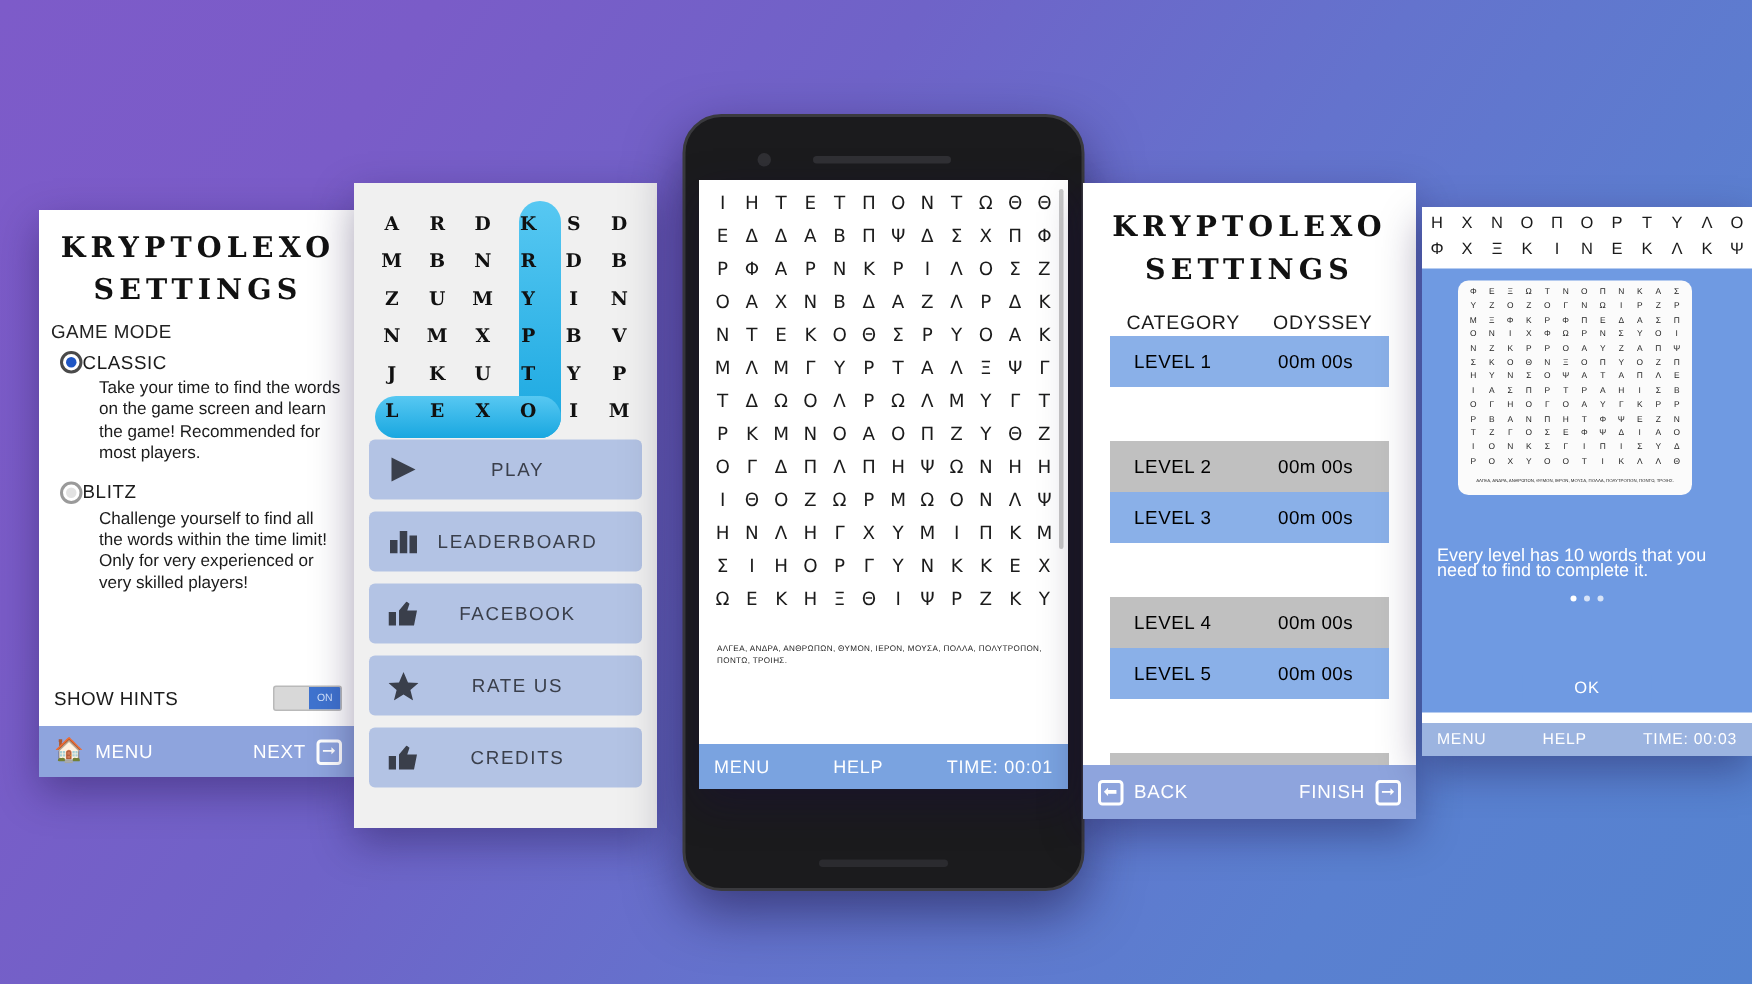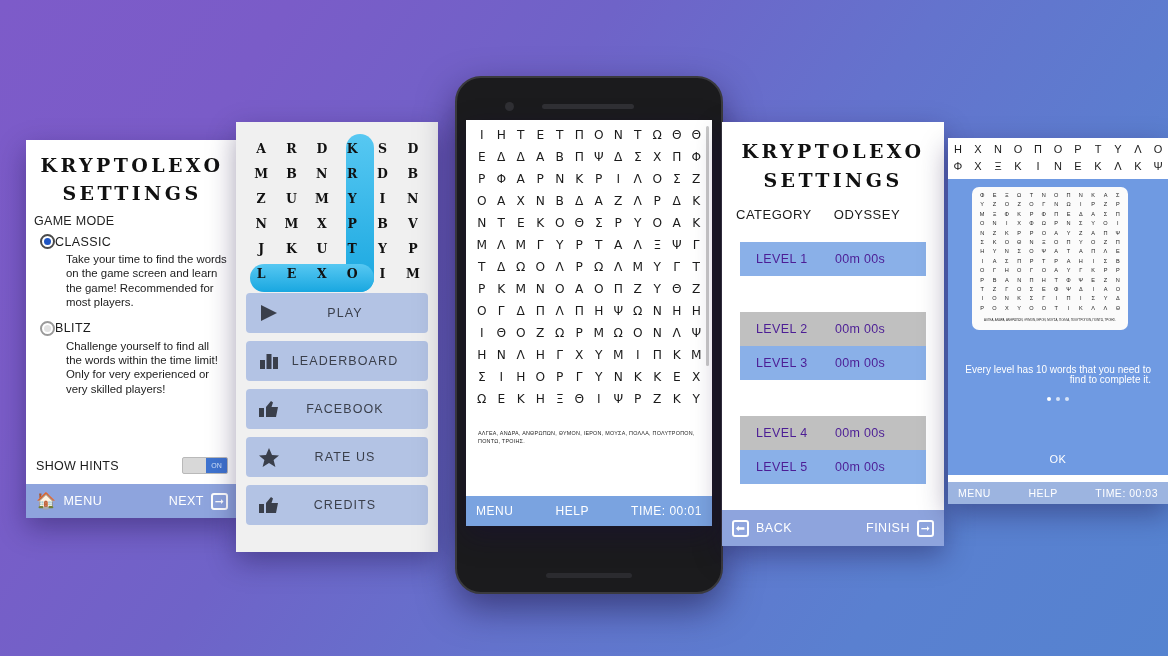--- a/index.html
+++ b/index.html
@@ -78,42 +78,42 @@
   .wordlist{font-size:5.4px;line-height:7.6px;color:#1d1d1d;padding:18px 12px 0;
     letter-spacing:.25px;}
   #screen3 .botbar{background:#7aa3e0;height:30px;}
   #screen3 .botbar .item{font-size:12px;}
   .scroll{position:absolute;right:3px;top:6px;width:3px;height:240px;background:#c9c9c9;border-radius:2px;}
 
   
   #screen4{left:722px;top:122px;width:222px;height:424px;}
   #screen4 .ktitle.l1{font-size:19px;margin:18px 0 0;}
   #screen4 .ktitle.l2{font-size:19px;margin:7px 0 16px;}
-  .catrow{display:flex;gap:22px;padding:0 14px 20px;font-size:13px;color:#1b1b1b;letter-spacing:.5px;}
+  .catrow{display:flex;gap:22px;padding:0 14px 2px;font-size:13px;color:#1b1b1b;letter-spacing:.5px;justify-content:center;}
   .lvlwrap{margin:0 18px;border-bottom:5px solid #8ab0e8;}
-  .lvl{display:flex;height:34px;align-items:center;font-size:12.5px;color:#4c1d95;}
+  .lvl{display:flex;height:34px;align-items:center;font-size:12.5px;color:#000000;gap:17px;}
   .lvl .nm{width:95px;padding-left:16px;box-sizing:border-box;letter-spacing:.4px;}
   .lvl .tm{letter-spacing:.3px;}
   .lvl.a{background:#8ab0e8;}
   .lvl.b{background:#c0c0c0;margin-top:36px;}
   #screen4 .botbar{height:36px;background:#8ea4dd;}
 
   
   #screen5{left:948px;top:138px;width:220px;height:366px;}
   .s5top{padding:3px 0 0;}
   .s5top .r{display:grid;grid-template-columns:repeat(11,1fr);}
   .s5top .r span{font-size:11px;text-align:center;color:#1b1b1b;line-height:17px;}
   .s5ov{position:absolute;left:0;right:0;top:41px;bottom:29px;background:#6f9ae2;}
   .s5card{position:absolute;left:24px;top:8px;width:148px;background:#fbfbfb;
     border-radius:7px;padding:4px 4px 6px;}
   .s5grid{display:grid;grid-template-columns:repeat(12,1fr);}
   .s5grid span{font-size:5.6px;text-align:center;color:#1f1f1f;line-height:9.4px;}
   .s5words{font-size:2.9px;line-height:4.2px;color:#222;text-align:center;padding:5px 6px 2px;}
-  .s5msg{position:absolute;left:10px;right:17px;top:186px;text-align:right;color:#fff;
-    font-size:10px;line-height:10px;}
+  .s5msg{position:absolute;left:10px;right:17px;top:186px;text-align:left;color:#fff;
+    font-size:12px;line-height:10px;}
   .dots{position:absolute;left:0;right:0;top:218px;display:flex;justify-content:center;gap:5px;}
   .dots i{width:4px;height:4px;border-radius:50%;background:#d7e3f7;display:block;}
   .dots i.on{background:#fff;}
   .okbtn{position:absolute;left:50%;transform:translateX(-50%);bottom:36px;width:86px;height:18px;
     background:#6f9ae2;color:#fff;font-size:11px;display:flex;align-items:center;
     justify-content:center;letter-spacing:.5px;}
   #screen5 .botbar{height:22px;background:#9cb4e0;}
   #screen5 .botbar .item{font-size:10.5px;}
 </style>
 </head>

